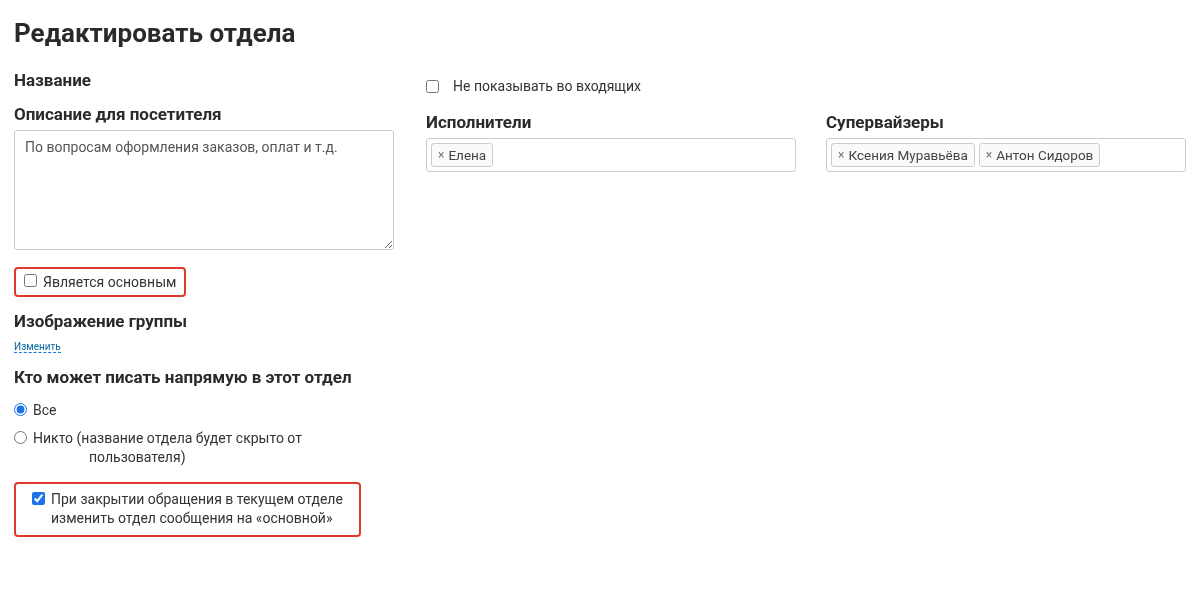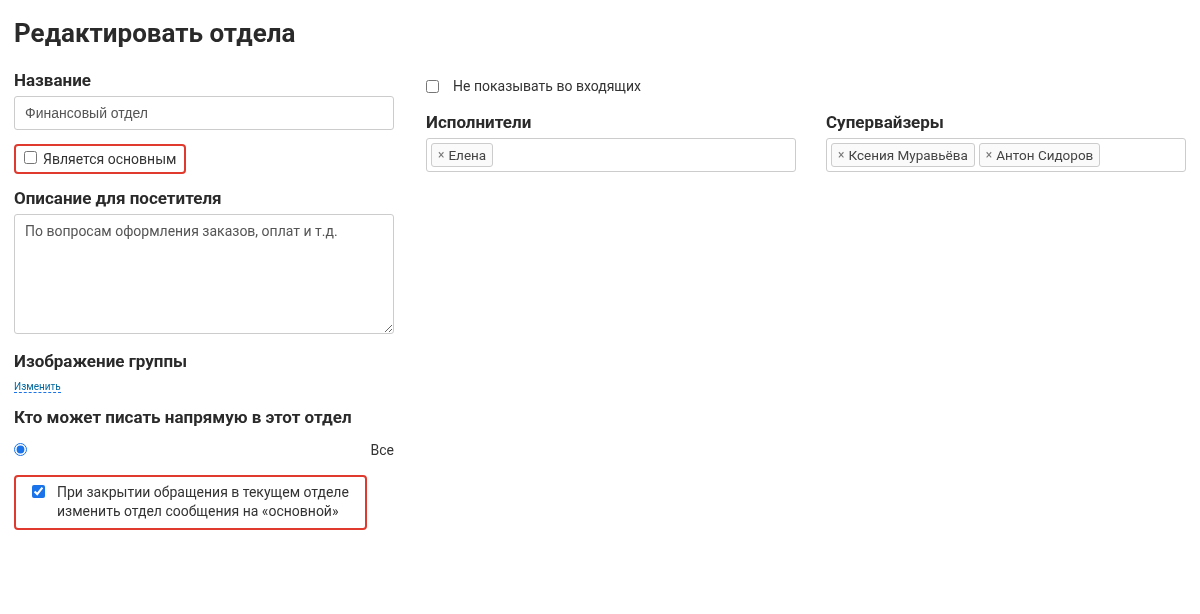--- a/index.html
+++ b/index.html
@@ -52,25 +52,24 @@
   color: #555;
   border: 1px solid #ccc;
   border-radius: 3px;
   background: #fff;
   resize: both;
   font-family: inherit;
 }
 .chk-row {
   display: flex;
   align-items: flex-start;
-  gap: 12px;
+  gap: 6px;
   font-size: 14px;
   color: #333;
   line-height: 1.4;
-  justify-content: space-between;
 }
 .chk-row input[type="checkbox"],
 .chk-row input[type="radio"] { margin-top: 2px; flex-shrink: 0; accent-color: #1a73e8; }
 .highlight {
   border: 2px solid #e03a2f;
   border-radius: 4px;
   padding: 5px 8px;
   display: inline-flex;
   align-items: flex-start;
   gap: 6px;
@@ -123,48 +122,54 @@
 <body>
 
 <h1>Редактировать отдела</h1>
 
 <div class="columns">
 
   <div class="col-left">
 
     <div class="field">
       <label class="flab">Название</label>
-      <input type="text" class="tin" value="Финансовый отдел" style="">
+    </div>
+
+    <div class="field">
+      <label class="flab">Описание для посетителя</label>
+      <textarea class="tin" style="">По вопросам оформления заказов, оплат и т.д.</textarea>
     </div>
 
     <div class="field">
       <span class="highlight">
         <input type="checkbox" style="">
         <span>Является основным</span>
       </span>
     </div>
 
     <div class="field">
-      <label class="flab">Описание для посетителя</label>
-      <textarea class="tin" style="">По вопросам оформления заказов, оплат и т.д.</textarea>
-    </div>
-
-    <div class="field">
       <label class="flab">Изображение группы</label>
       <a href="#" class="link">Изменить</a>
     </div>
 
     <div class="field">
       <label class="flab">Кто может писать напрямую в этот отдел</label>
     </div>
 
     <div class="radios field">
       <label class="chk-row">
         <input type="radio" name="who" checked="" style="">
         <span>Все</span>
+      </label>
+      <label class="chk-row">
+        <input type="radio" name="who" style="">
+        <span>
+          <span>Никто (название отдела будет скрыто от</span>
+          <span class="nested">пользователя)</span>
+        </span>
       </label>
     </div>
 
     <div class="highlight-block" style="display:inline-block;">
       <label class="chk-row">
         <input type="checkbox" checked="" style="">
         <span>
           <span>При закрытии обращения в текущем отделе</span><br>
           <span>изменить отдел сообщения на «основной»</span>
         </span>

